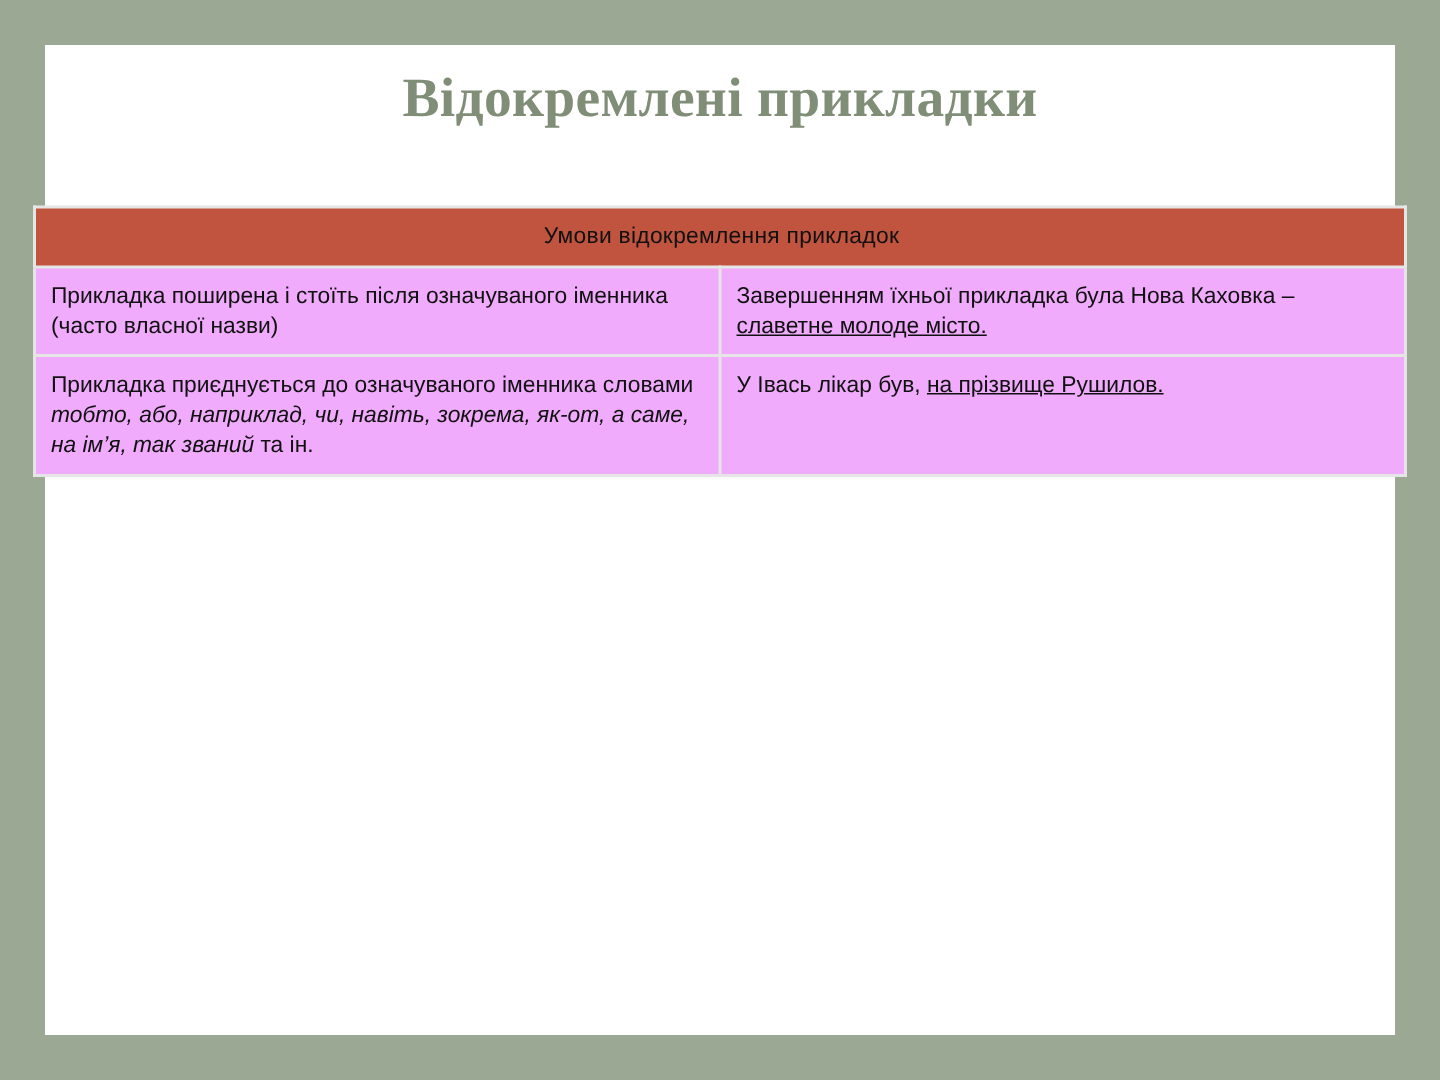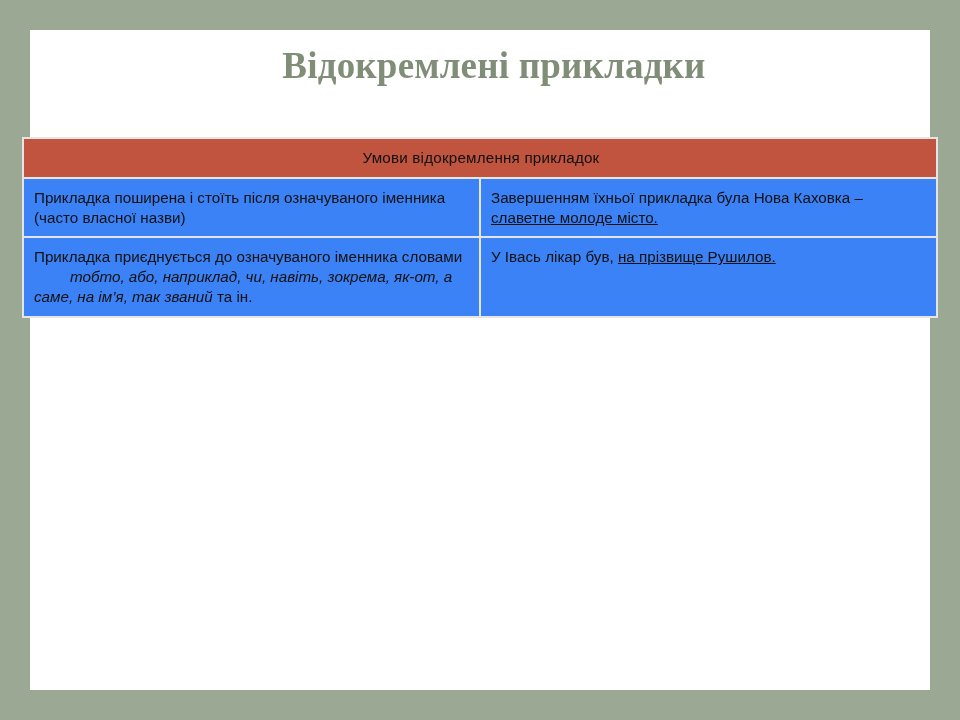--- a/index.html
+++ b/index.html
@@ -34,21 +34,20 @@
     left: 30px;
     top: 44px;
     width: 900px;
     text-align: center;
     font-family: "Liberation Serif", serif;
     font-weight: bold;
     font-size: 37px;
     color: #808e78;
     letter-spacing: 0.2px;
     white-space: nowrap;
-    padding-left: 14px;
   }
   .table-wrap {
     position: absolute;
     left: 22px;
     top: 137px;
     width: 916px;
   }
   table.cond {
     border-collapse: collapse;
     width: 916px;
@@ -66,25 +65,25 @@
     background: #c0543f;
     color: #ffffff;
     text-align: center;
     font-size: 23px;
     font-weight: normal;
     padding: 22px 8px 24px 8px;
     border: 1px solid #c0543f;
     letter-spacing: 0.2px;
   }
   .row-a td { background: #e8e8e8; }
-  .row-b td { background: #3b82f6; }
+  .row-b td { background: #f0abfc; }
   td.col1 { width: 460px; }
   td.col2 { width: 456px; }
   .u { text-decoration: underline; }
-  .i { font-style: italic; margin-left: 36px; }
+  .i { font-style: italic; }
   .b { font-weight: bold; }
 </style>
 </head>
 <body>
 
 <div id="slide">
 
   <div class="white-panel"></div>
 
   <div class="title">Відокремлені прикладки</div>

